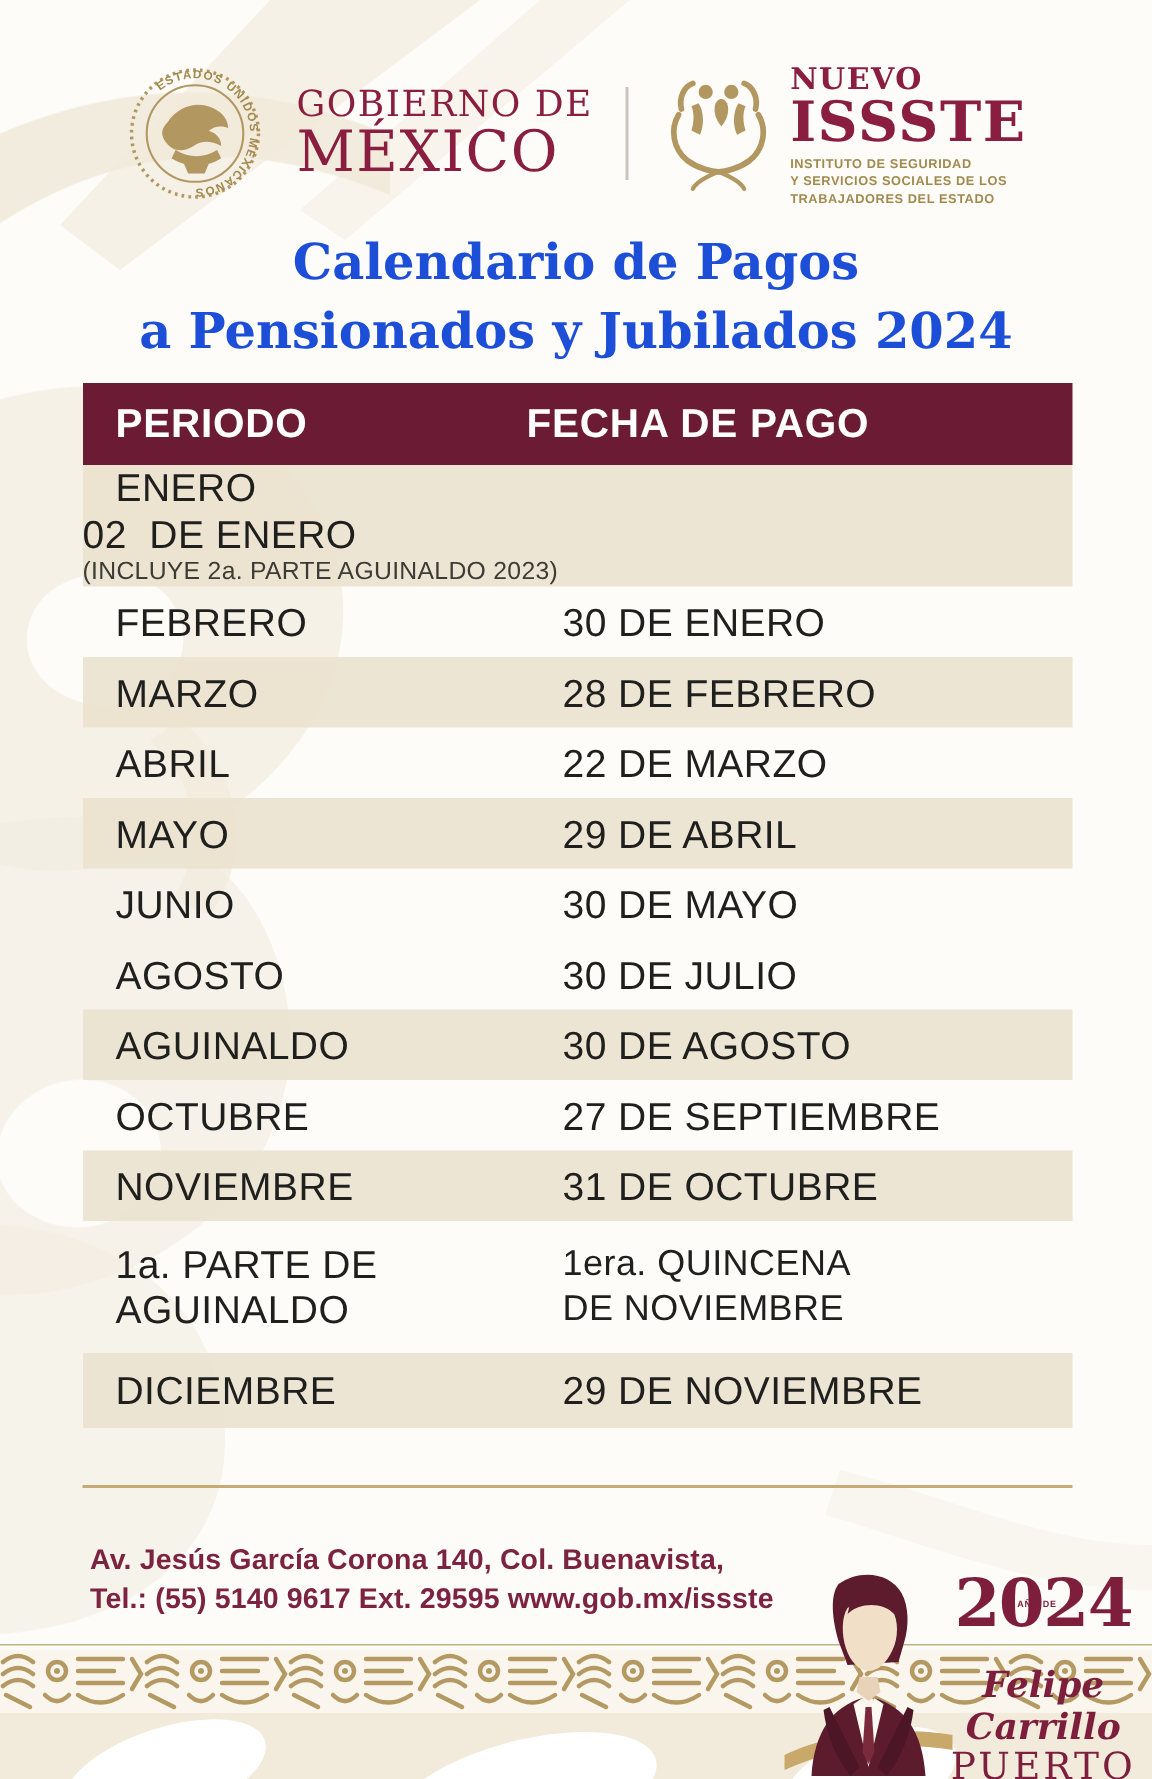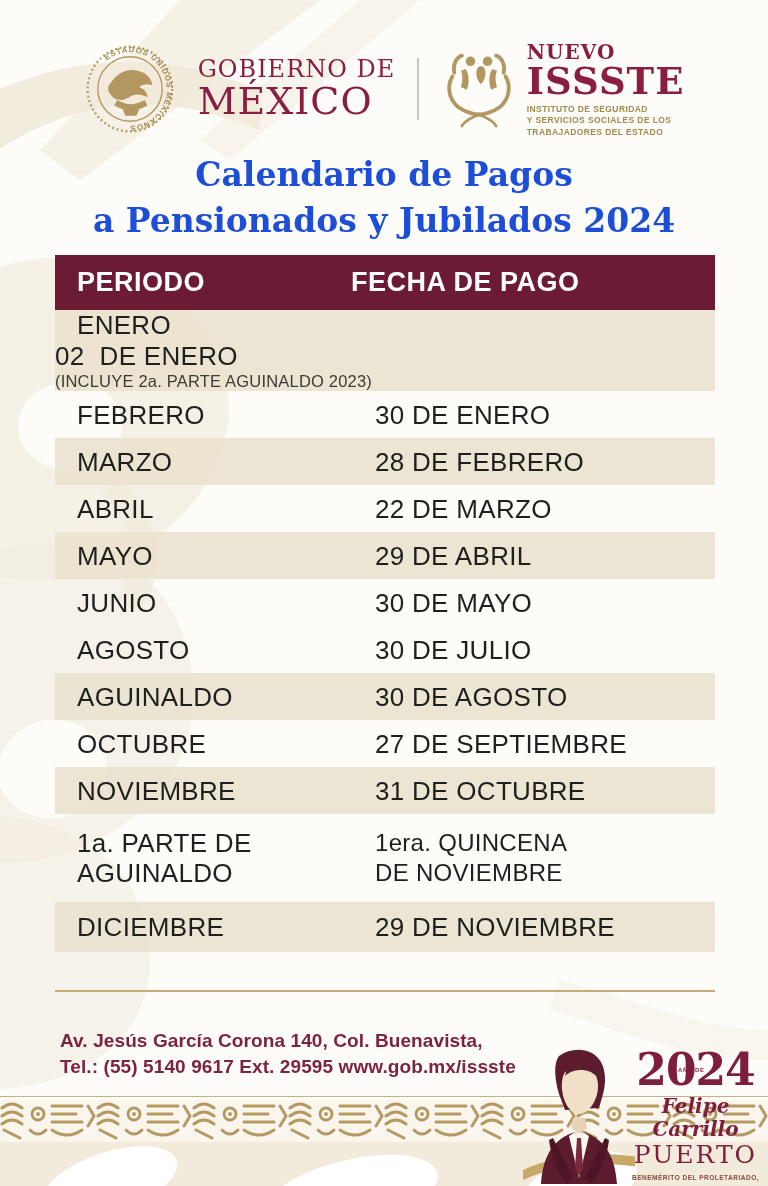--- a/index.html
+++ b/index.html
@@ -58,21 +58,21 @@
   .gold-hairline{position:absolute;left:0;top:1096px;width:768px;height:1px;background:#c6b183;}
   .greca-band{position:absolute;left:0;top:1100px;width:768px;height:42px;}
   .bottom-strip{position:absolute;left:0;top:1142px;width:768px;height:44px;background:var(--cream);overflow:hidden;}
   .bottom-strip .blob{position:absolute;background:#fff;border-radius:50%;}
   
   .emblem{position:absolute;left:515px;top:1038px;width:253px;height:148px;}
   .portrait{position:absolute;left:8px;top:8px;width:112px;height:138px;}
   .emblem-texts{position:absolute;left:108px;top:10px;width:145px;text-align:center;color:#7d1f3c;}
   .year{position:relative;font-family:"DejaVu Serif", serif;font-weight:bold;font-size:44px;line-height:1;letter-spacing:-1px;}
   .year-infix{position:absolute;left:50%;top:19px;transform:translateX(-66%);font-family:"Liberation Sans",sans-serif;font-size:6px;font-weight:bold;letter-spacing:.5px;color:#7d1f3c;}
-  .name1{font-family:"DejaVu Serif", serif;font-style:italic;font-weight:bold;font-size:20px;line-height:1.15;margin-top:3px;}
+  .name1{font-family:"DejaVu Serif", serif;font-style:italic;font-weight:bold;font-size:24px;line-height:1.15;margin-top:17px;}
   .name2{font-family:"DejaVu Serif", serif;font-size:25px;letter-spacing:2px;line-height:1.1;}
   .emblem-sub{margin-top:4px;font-size:6.5px;font-weight:bold;letter-spacing:.5px;line-height:1.5;color:#8a4a3a;}
 </style>
 </head>
 <body>
 
 <svg class="watermark" viewBox="0 0 768 1186" xmlns="http://www.w3.org/2000/svg">
   <g fill="#eadfcb" opacity="0.55">
     <path d="M-60,120 C40,60 140,40 260,90 L260,130 C150,85 60,100 -30,170 Z"></path>
     <path d="M-80,300 C60,220 180,260 220,360 C250,440 200,520 120,560 C40,600 -40,580 -80,520 Z" opacity="0.7"></path>

